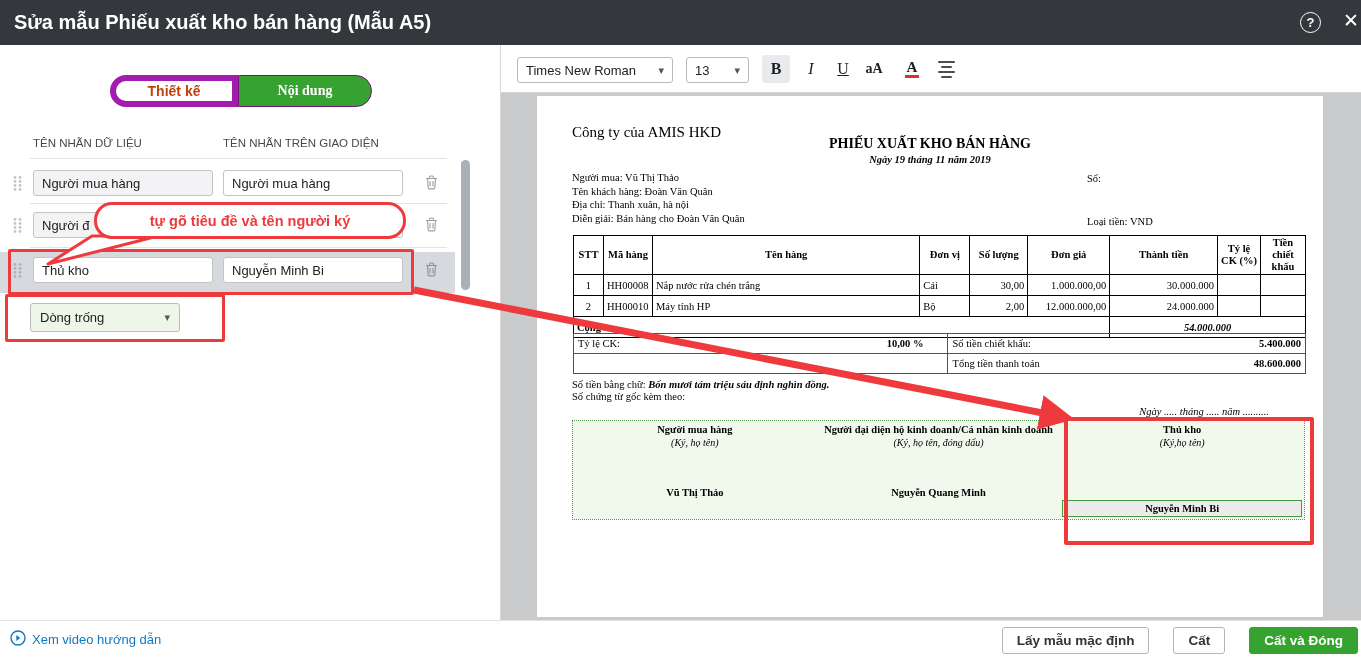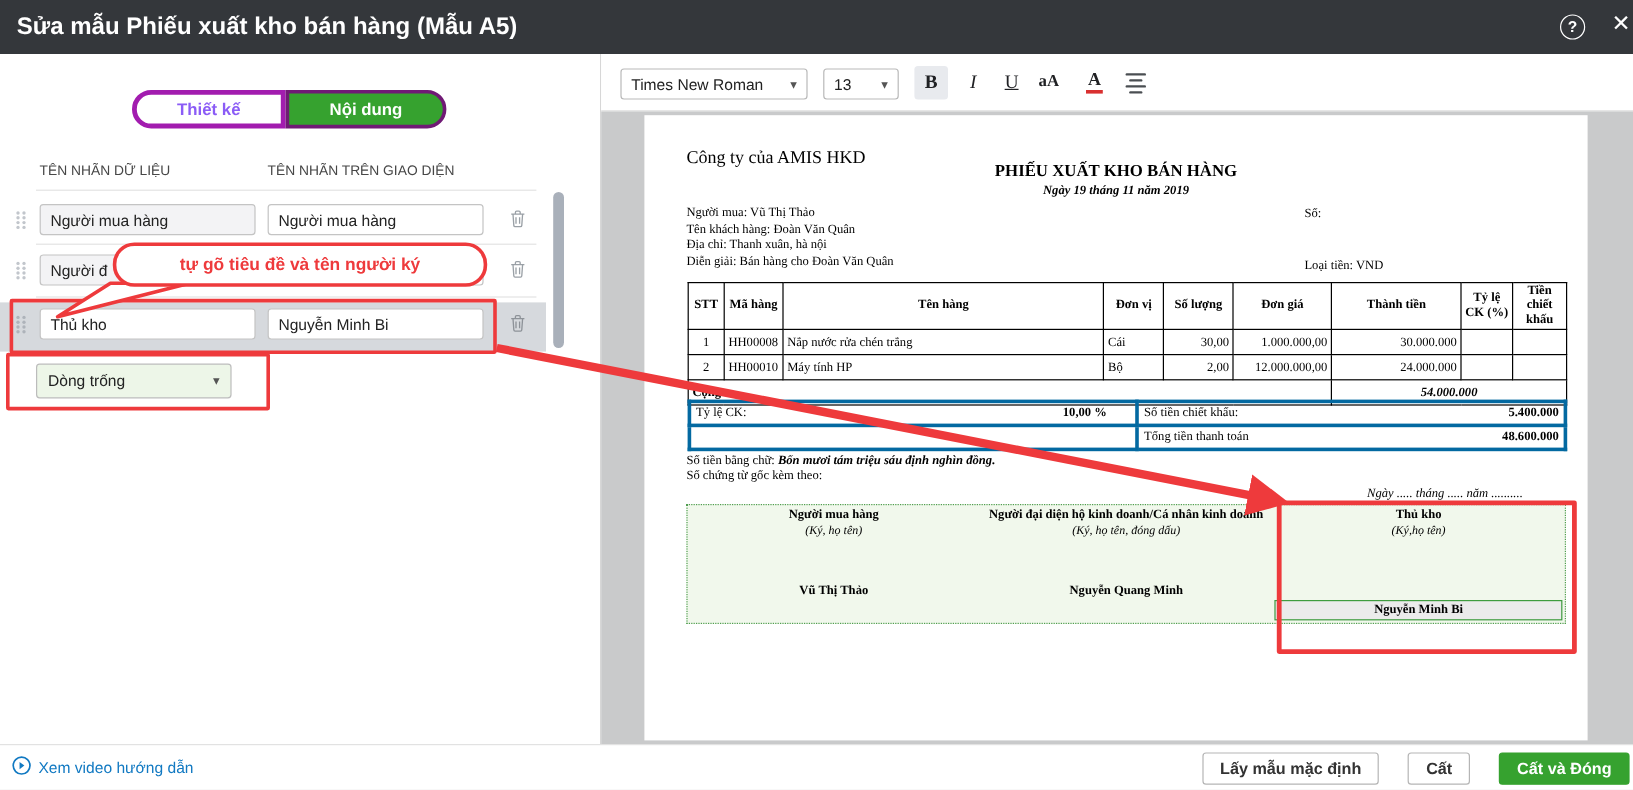--- a/index.html
+++ b/index.html
@@ -10,34 +10,34 @@
   
   .titlebar { position:absolute; left:0; top:0; width:1361px; height:45px; background:#34373b; display:flex; align-items:center; padding-left:14px; }
   .titlebar .title { color:#fff; font-size:20px; font-weight:bold; }
   .help-icon { position:absolute; right:40px; top:12px; width:21px; height:21px; border:1.6px solid #fff; border-radius:50%; color:#fff; font-size:13px; font-weight:bold; display:flex; align-items:center; justify-content:center; cursor:pointer; }
   .close-icon { position:absolute; right:-6px; top:9px; color:#fff; font-size:19px; cursor:pointer; width:24px; }
 
   
   .left-panel { position:absolute; left:0; top:45px; width:500px; height:575px; background:#fff; }
   .tabs { position:absolute; left:110px; top:30px; height:32px; display:flex; }
   .tab { height:32px; display:flex; align-items:center; justify-content:center; font-size:14px; font-weight:bold; cursor:pointer; }
-  .tab-design { width:128px; background:#fff; border:4px solid #a21caf; border-radius:16px 0 0 16px; color:#8b5cf6; }
-  .tab-content { width:134px; background:#36a22f; border:3px solid #701a75; border-radius:0 16px 16px 0; color:#fff; }
+  .tab-design { width:128px; background:#fff; border:6px solid #a21caf; border-radius:16px 0 0 16px; color:#c2410c; }
+  .tab-content { width:134px; background:#36a22f; border:1px solid #701a75; border-radius:0 16px 16px 0; color:#fff;font-family:Liberation Serif, serif; }
   .col-headers { position:absolute; top:92px; left:0; width:100%; font-size:11.5px; color:#474747; }
   .col-h1 { position:absolute; left:33px; top:0; }
   .col-h2 { position:absolute; left:223px; top:0; }
   .hrule { position:absolute; left:30px; width:417px; height:1px; background:#e3e3e3; }
   .field-row { position:absolute; left:0; width:500px; height:27px; }
   .row-band { position:absolute; left:0; top:207px; width:455px; height:41px; background:#d6d9dd; }
   .drag { position:absolute; left:12px; top:5px; cursor:grab; }
   .inp { position:absolute; height:26px; width:180px; border:1px solid #c4c4c4; border-radius:3px; font-size:13px; color:#222; padding:0 8px; font-family:"Liberation Sans","DejaVu Sans",sans-serif; background:#fff; }
   .inp1 { left:33px; } .inp2 { left:223px; }
   .inp-gray { background:#f3f3f5; }
   .trash { position:absolute; left:425px; top:5px; cursor:pointer; }
-  .dropdown { position:absolute; left:30px; top:258px; width:163px; height:29px; background:#edf6e8; border:1px solid #bcbcbc; border-radius:3px; display:flex; align-items:center; padding:0 9px; font-size:13px; color:#222; cursor:pointer; }
+  .dropdown { position:absolute; left:30px; top:258px; width:150px; height:29px; background:#edf6e8; border:1px solid #bcbcbc; border-radius:3px; display:flex; align-items:center; padding:0 9px; font-size:13px; color:#222; cursor:pointer; }
   .dropdown .caret { margin-left:auto; color:#555; font-size:11px; }
   .scroll-thumb { position:absolute; left:461px; top:115px; width:9px; height:130px; background:#a9b0ba; border-radius:5px; }
 
   
   .right-panel { position:absolute; left:500px; top:45px; width:861px; height:575px; border-left:1px solid #d7d7d7; }
   .toolbar { position:absolute; left:0; top:0; width:861px; height:48px; background:#fff; border-bottom:1px solid #d6d6d6; }
   .select { position:absolute; top:12px; height:26px; border:1px solid #b9b9b9; border-radius:3px; display:flex; align-items:center; padding:0 8px; font-size:13px; color:#222; cursor:pointer; background:#fff; }
   .sel-font { left:16px; width:156px; } .sel-size { left:185px; width:63px; }
   .select .caret { margin-left:auto; color:#555; font-size:11px; }
   .tbtn { position:absolute; top:55px; width:28px; height:28px; display:flex; align-items:center; justify-content:center; font-family:"Liberation Serif","DejaVu Serif",serif; font-size:16px; color:#202124; cursor:pointer; border-radius:3px; top:10px; }
@@ -62,21 +62,21 @@
   .doc-info { position:absolute; left:35px; top:75px; font-size:10.5px; line-height:13.5px; }
   .doc-no { position:absolute; left:550px; top:77px; font-size:10.5px; }
   .doc-currency { position:absolute; left:550px; top:120px; font-size:10.5px; }
   table.items { position:absolute; left:36px; top:139px; width:733px; border-collapse:collapse; font-size:10.5px; }
   table.items th, table.items td { border:1px solid #000; padding:1px 3px; }
   table.items th { font-weight:bold; text-align:center; height:31px; line-height:1.15; }
   table.items td { height:21px; }
   table.items td.c { text-align:center; } table.items td.r { text-align:right; }
   table.items td.sum-l { font-weight:bold; } table.items td.sum-v { font-weight:bold; text-align:center;font-style:italic; }
   table.totals { position:absolute; left:36px; top:237px; width:733px; border-collapse:collapse; font-size:10.5px; }
-  table.totals td { border:3px solid #0369a1; height:20px; padding:1px 4px; }
+  table.totals td { border:1px solid #0369a1; height:20px; padding:1px 4px; }
   .cellflex { display:flex; justify-content:space-between; align-items:center; }
   .doc-words { position:absolute; left:35px; top:283px; font-size:10.5px; }
   .doc-words b { font-style:italic; }
   .doc-attached { position:absolute; left:35px; top:295px; font-size:10.5px; }
   .doc-signdate { position:absolute; left:0; top:310px; width:100%; text-align:right; padding-right:54px; font-size:10.5px; font-style:italic; }
   .sig-block { position:absolute; left:35px; top:324px; width:733px; height:100px; background:#f1f8ec; border:1px dotted #4f9d4f; display:flex; }
   .sig-col { flex:1; position:relative; display:flex; flex-direction:column; align-items:center; padding-top:3px; }
   .sig-title { font-size:10.5px; font-weight:bold; text-align:center; line-height:1.2; padding:0 6px; }
   .sig-note { font-size:10px; font-style:italic; text-align:center; }
   .sig-name { position:absolute; bottom:21px; width:100%; text-align:center; font-size:10.5px; font-weight:bold; }

